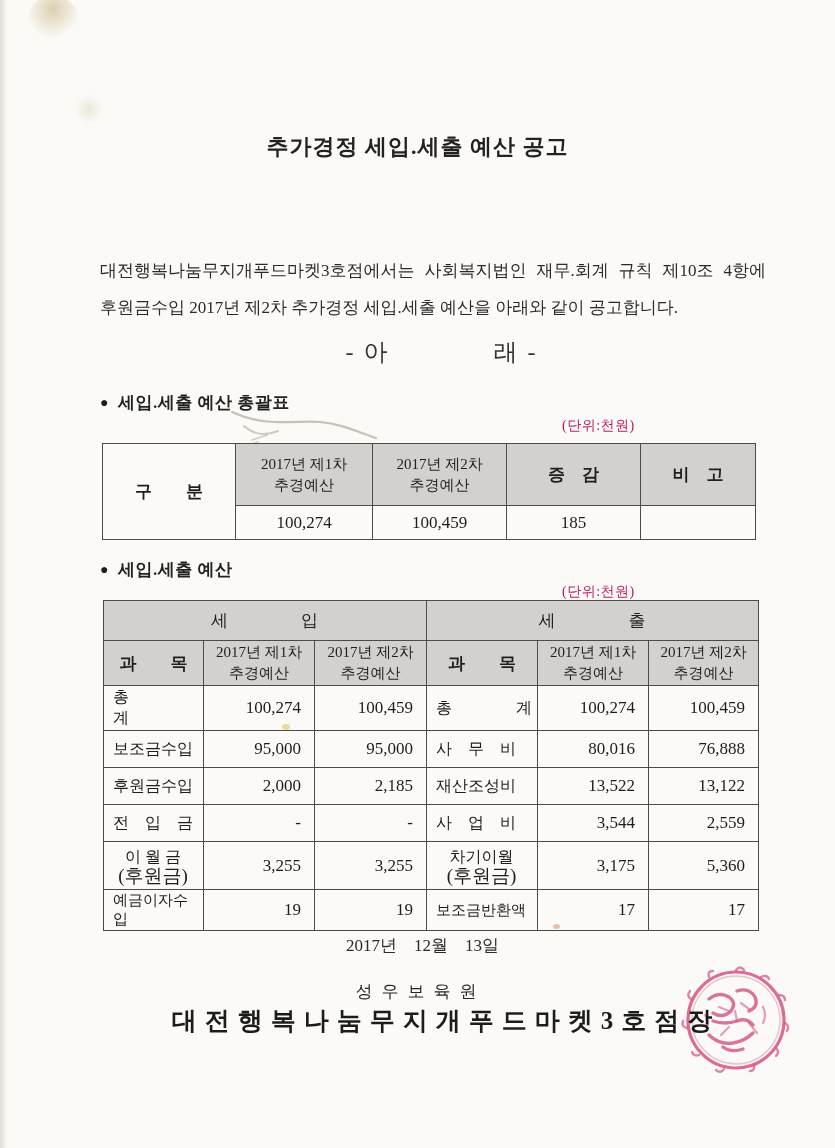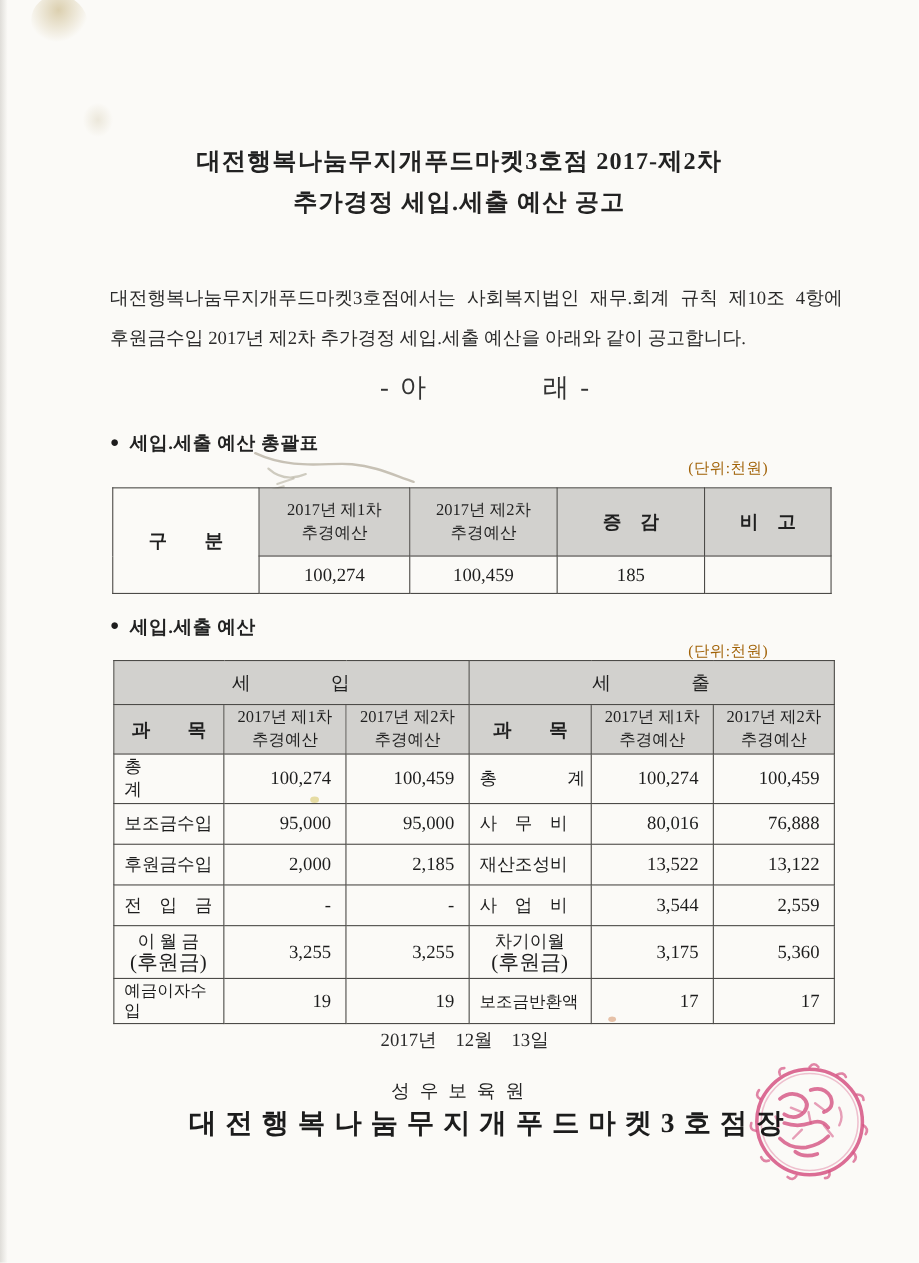--- a/index.html
+++ b/index.html
@@ -27,21 +27,21 @@
     font-size:22px;font-weight:bold;line-height:37px;letter-spacing:1px;color:#222;}
   .intro{left:100px;top:252px;width:666px;font-size:17px;line-height:37px;color:#2a2a2a;}
   .intro .l1{text-align:justify;text-align-last:justify;}
   .below{left:0;top:336px;width:835px;text-align:center;font-size:24px;
     letter-spacing:2px;color:#333;margin-left:24px;}
   .sec-head{font-size:17px;font-weight:600;color:#222;letter-spacing:.5px;
     display:flex;align-items:center;gap:9px;}
   .sec-head .bullet{font-size:14px;line-height:1;color:#1d1d1d;}
   .sec1{left:100px;top:391px;}
   .sec2{left:100px;top:558px;}
-  .unit{font-size:14px;color:#a16207;width:200px;text-align:center;letter-spacing:.5px;}
+  .unit{font-size:14px;color:#be185d;width:200px;text-align:left;letter-spacing:.5px;}
   .unit1{left:562px;top:417px;}
   .unit2{left:562px;top:583px;}
   
   table{border-collapse:collapse;table-layout:fixed;}
   td,th{border:1.5px solid #4c4b48;font-weight:normal;overflow:hidden;}
   .t1{left:102px;top:443px;}
   .t2{left:103px;top:600px;}
   th.gray,td.gray{background:#d2d1ce;}
   .h2line{font-size:15px;line-height:21px;text-align:center;color:#1f1f1f;}
   .cat{font-size:17px;text-align:center;color:#1f1f1f;font-weight:bold;}
@@ -75,21 +75,20 @@
 <div class="abs smudge2"></div>
 <div class="abs speck1"></div>
 <div class="abs speck2"></div>
 <svg class="abs pencil" viewBox="0 0 170 48">
   <path d="M14 10 C 48 26, 80 18, 102 20 C 124 22, 140 30, 158 36" fill="none" stroke="rgba(135,125,100,.45)" stroke-width="2.2" stroke-linecap="round"></path>
   <path d="M26 24 C 36 33, 48 34, 60 29" fill="none" stroke="rgba(135,125,100,.38)" stroke-width="2" stroke-linecap="round"></path>
   <path d="M34 38 l 15 -5 M30 43 l 10 -3" fill="none" stroke="rgba(135,125,100,.35)" stroke-width="1.8" stroke-linecap="round"></path>
 </svg>
 
 <div class="abs title">
-  <div>대전행복나눔무지개푸드마켓3호점 2017-제2차</div>
   <div>추가경정 세입.세출 예산 공고</div>
 </div>
 
 <div class="abs intro">
   <div class="l1">대전행복나눔무지개푸드마켓3호점에서는 사회복지법인 재무.회계 규칙 제10조 4항에</div>
   <div>후원금수입 2017년 제2차 추가경정  세입.세출 예산을 아래와 같이 공고합니다.</div>
 </div>
 
 <div class="abs below">-  아　　　　래  -</div>
 

